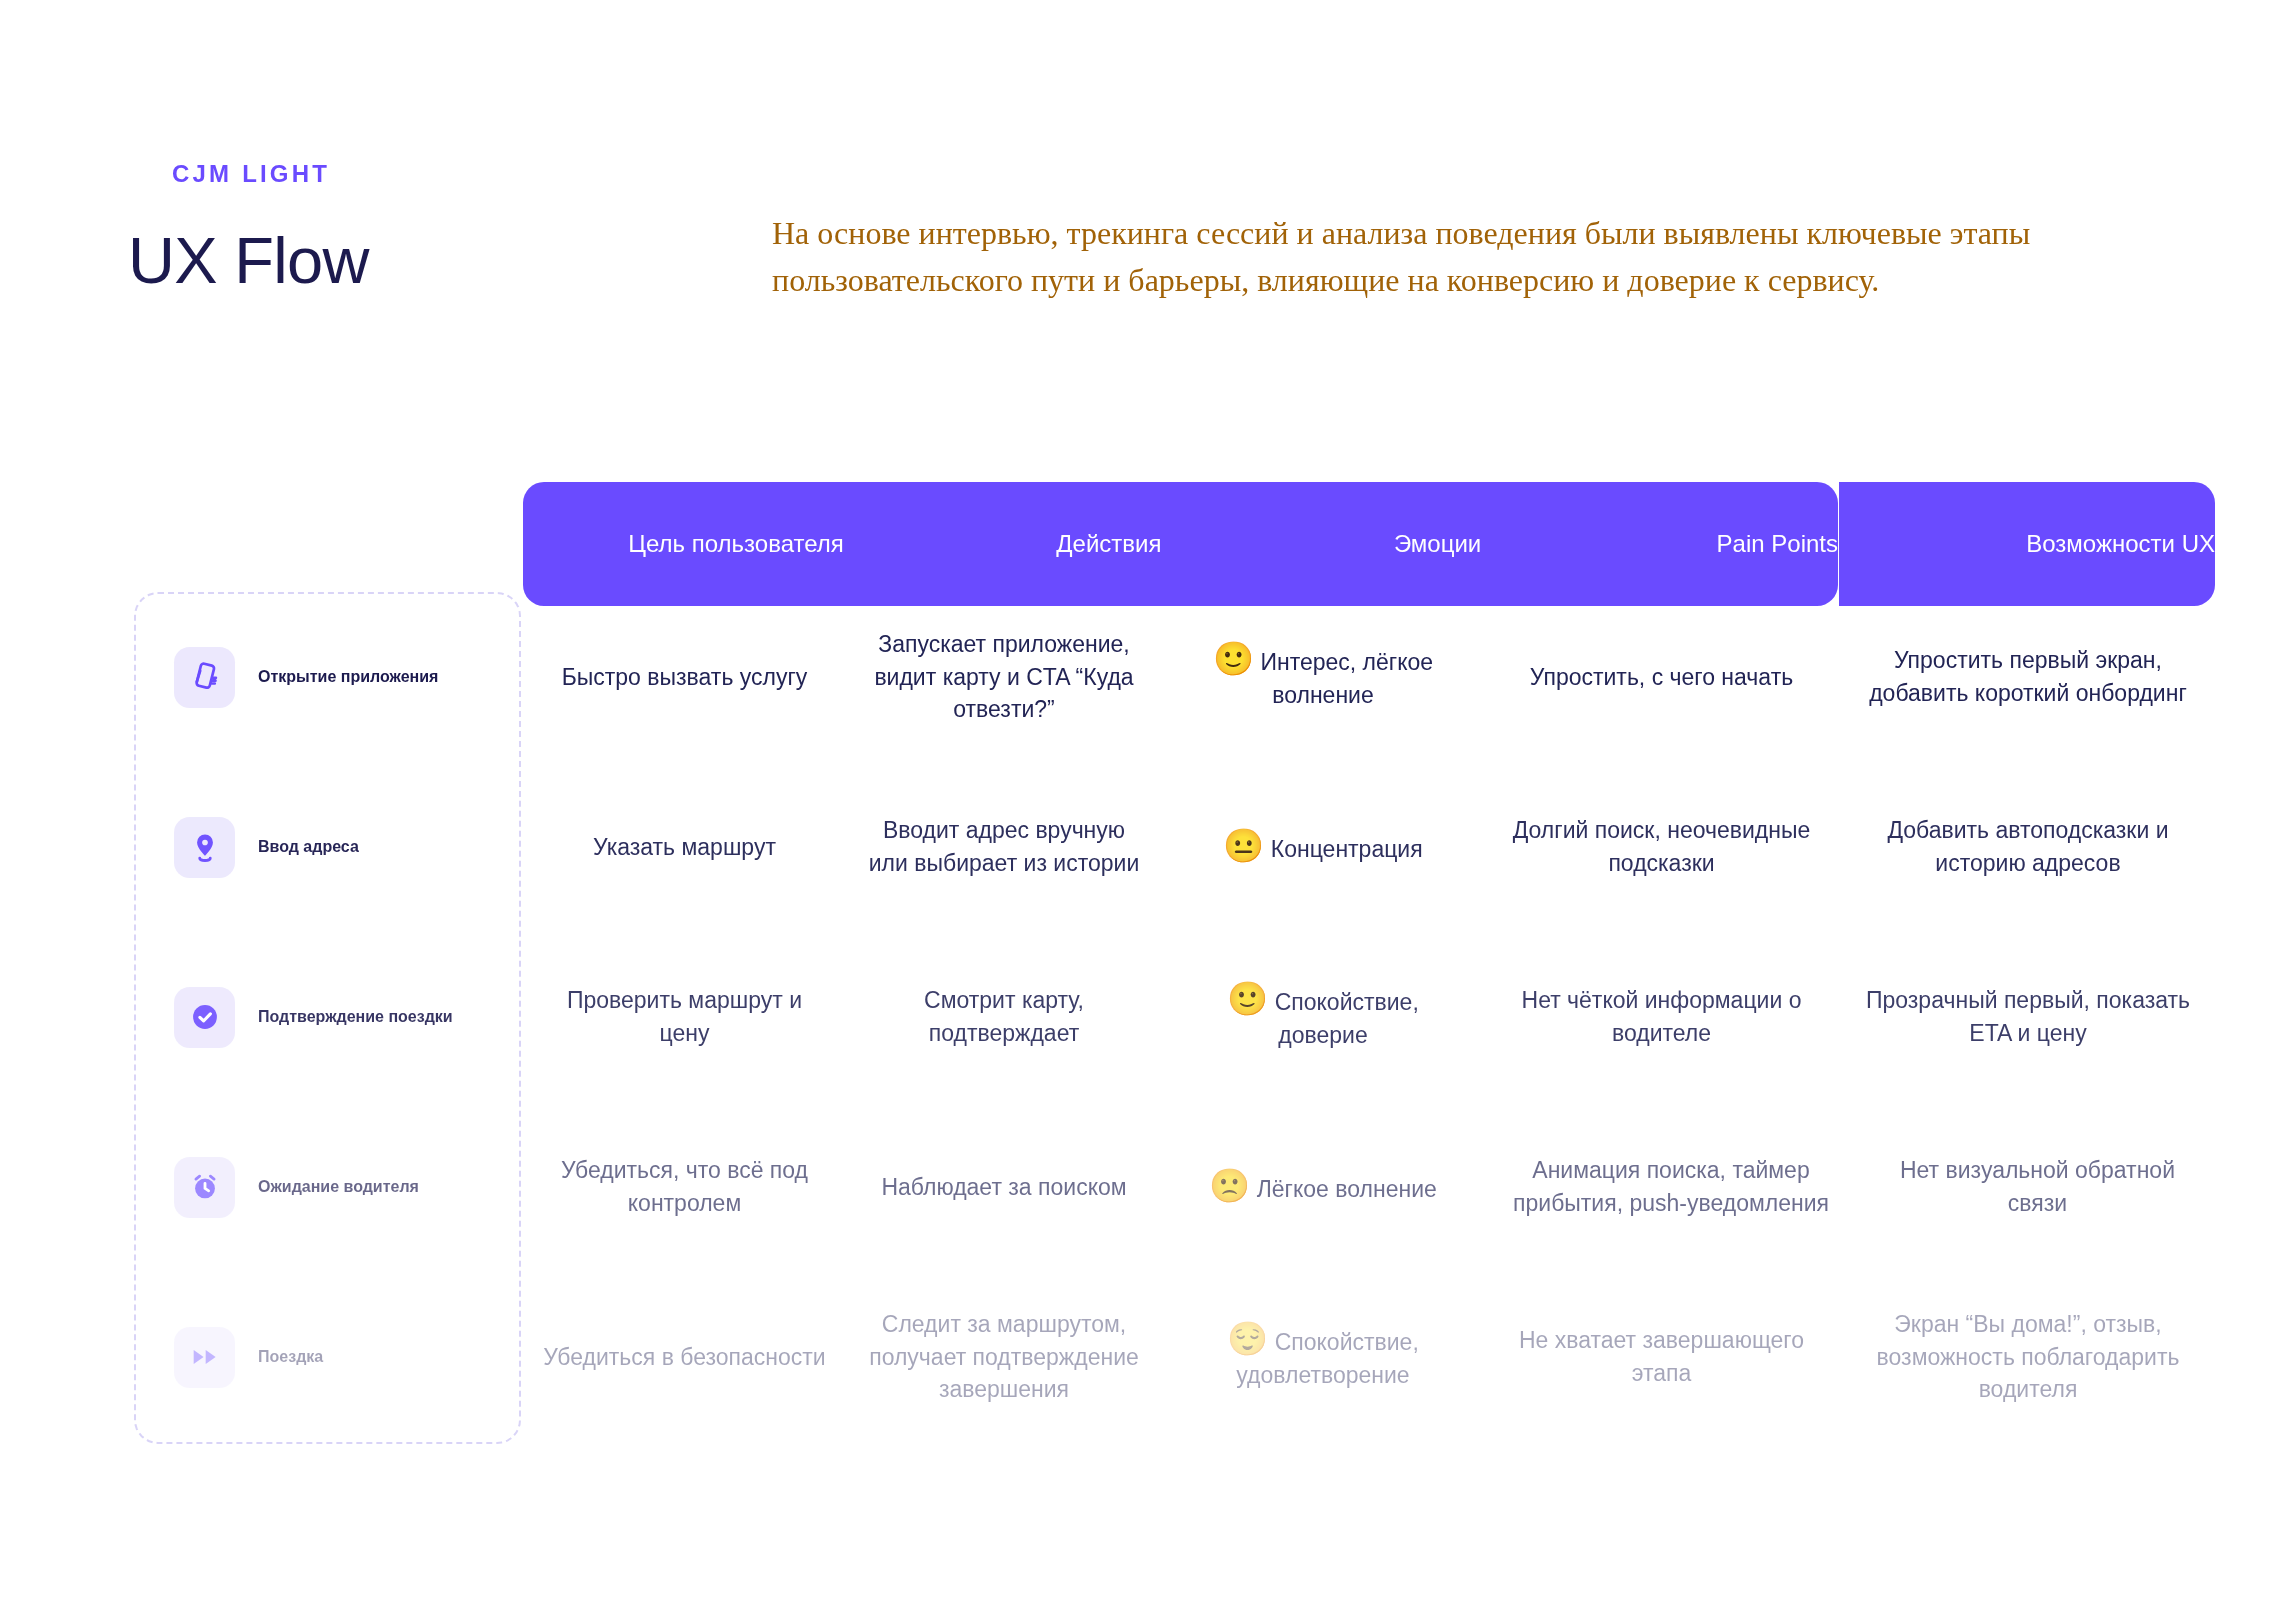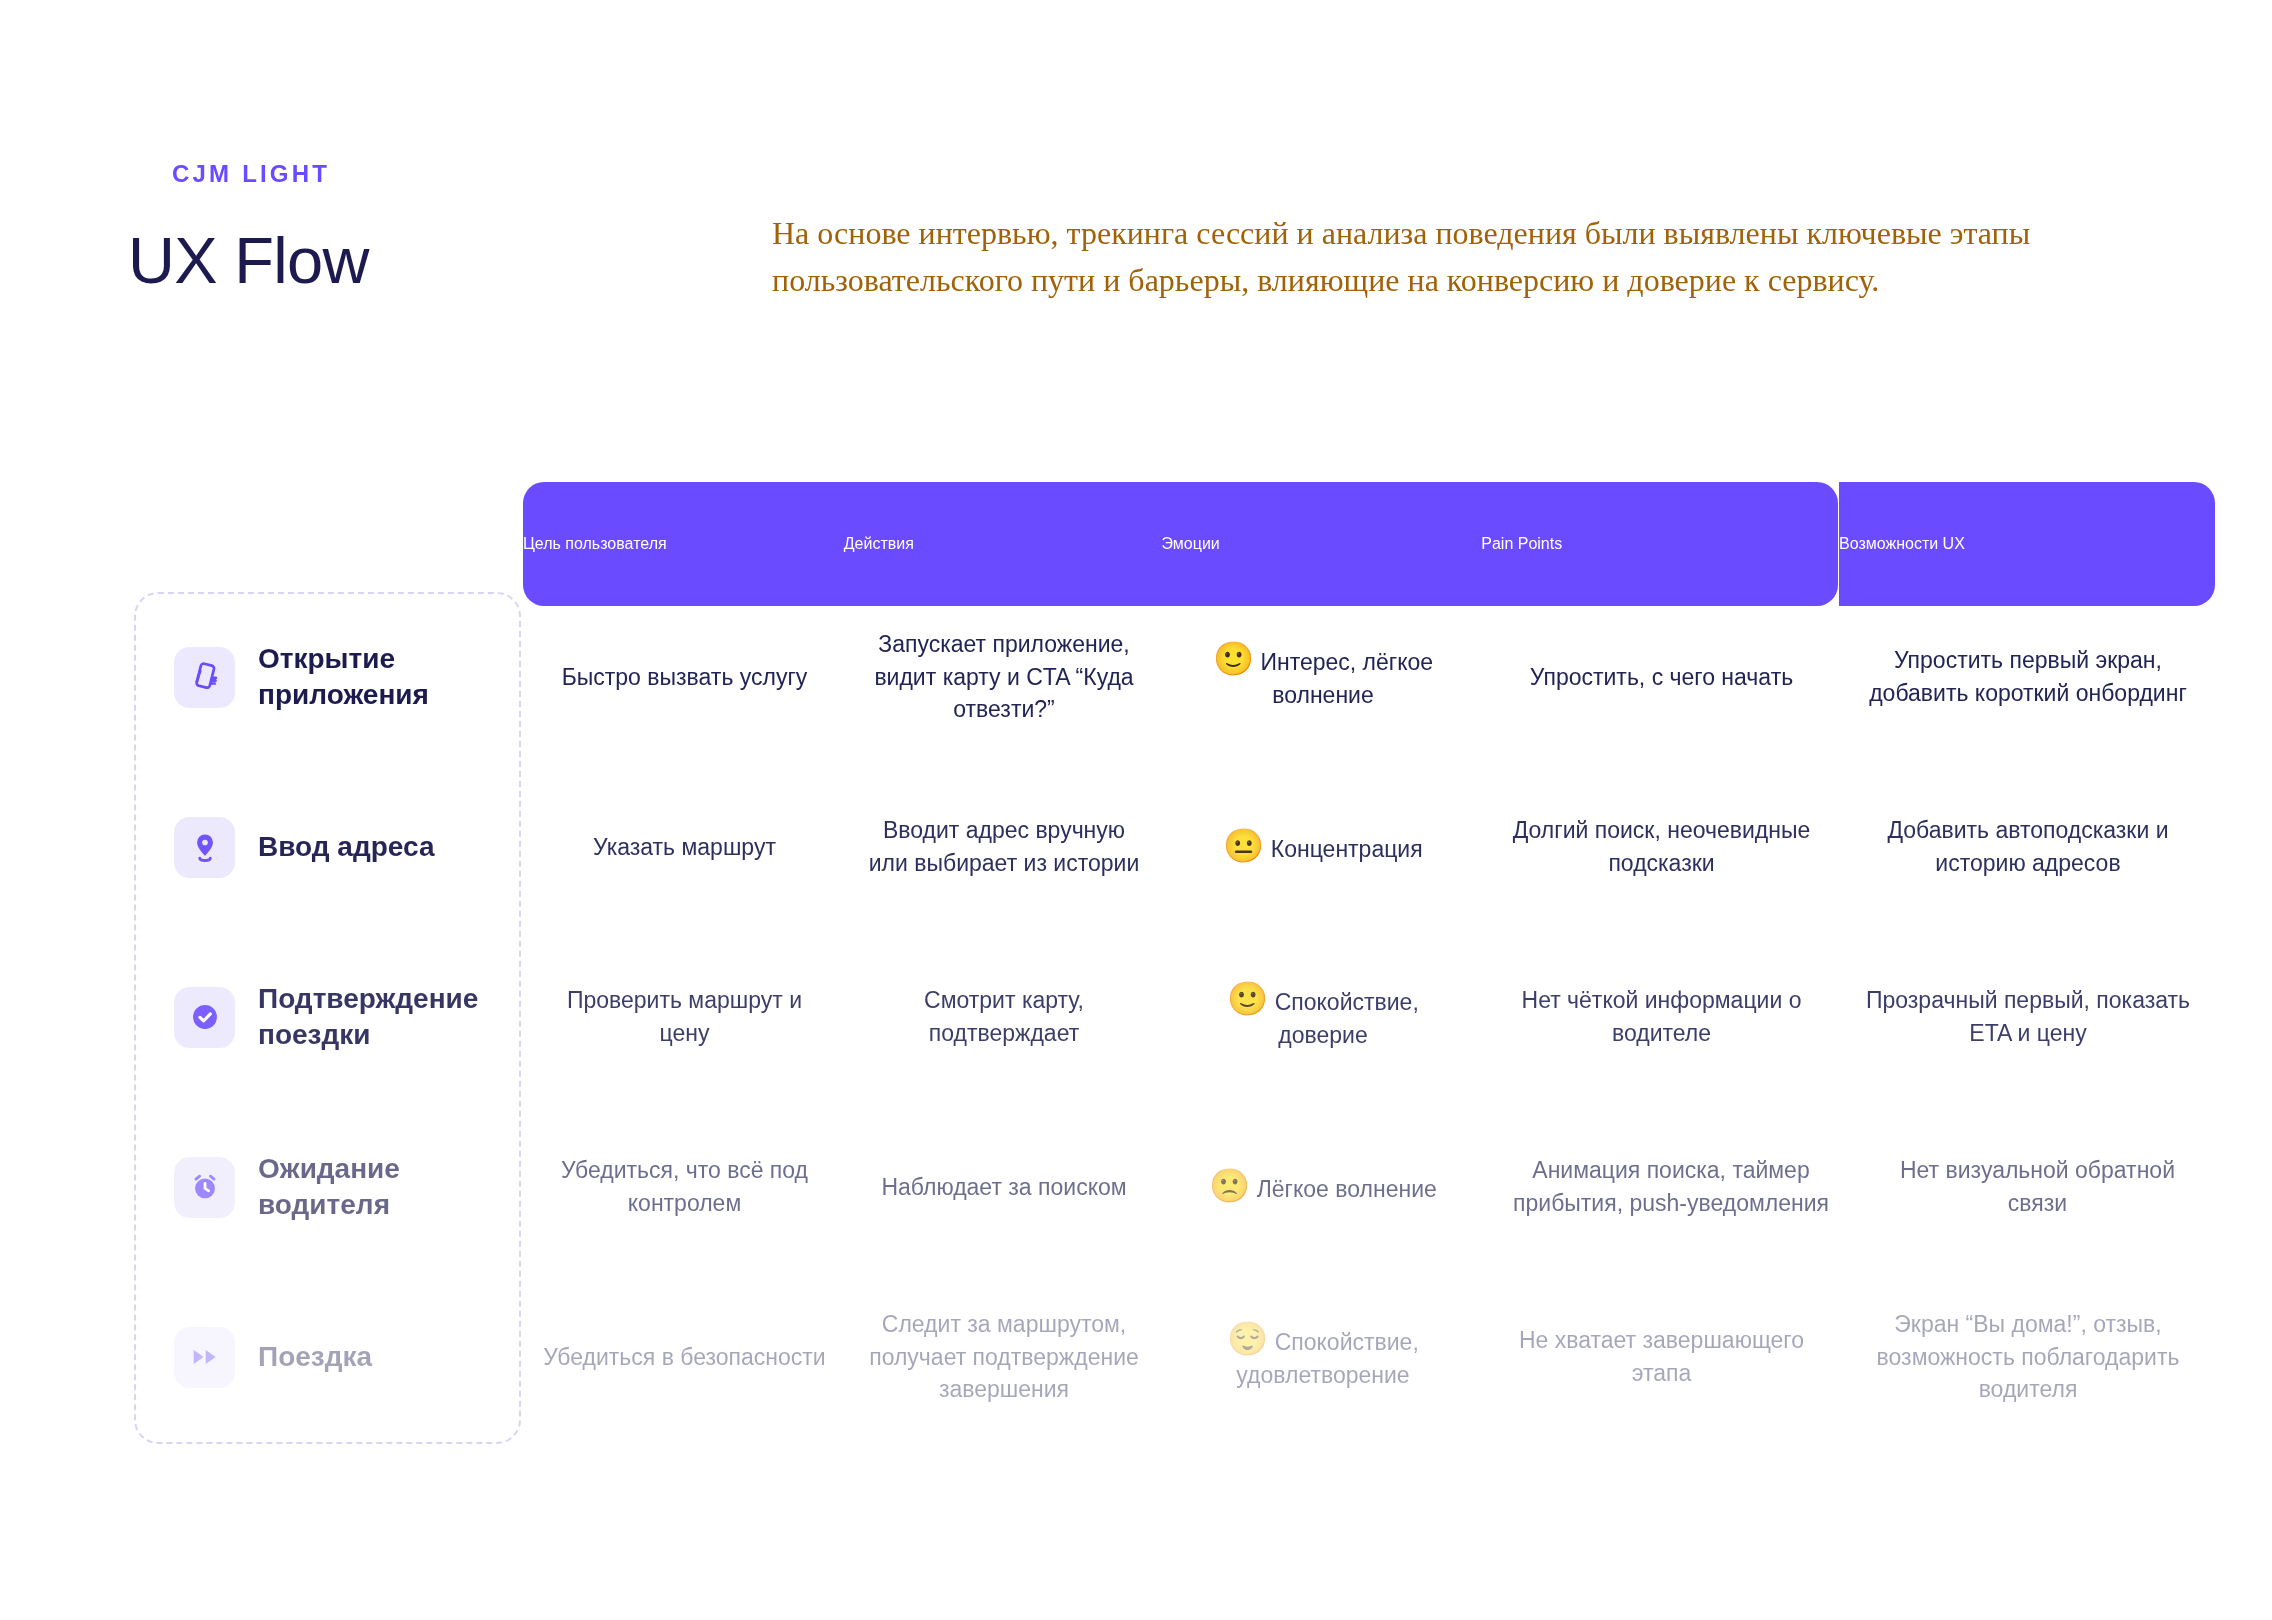--- a/index.html
+++ b/index.html
@@ -31,21 +31,21 @@
   .thead {
     position:absolute; left:523px; top:482px; width:1315px; height:124px;
     background:#6a4bff; border-radius:21px;
     display:flex; align-items:center;
   }
   .thead.right {
     left:1839px; width:376px;
     border-top-left-radius:0; border-bottom-left-radius:0;
   }
   .th {
-    color:#ffffff; font-size:16px; font-weight:500; text-align:left;
+    color:#ffffff; font-size:24px; font-weight:500; text-align:right;
   }
 
   
   .col-goal    { width:321px; }
   .col-actions { width:318px; }
   .col-emotion { width:320px; }
   .col-pain    { width:357px; }
   .col-ux      { width:376px; }
 
   
@@ -63,21 +63,21 @@
     width:390px; display:flex; align-items:center; gap:23px;
     padding-left:40px; flex:0 0 390px;
   }
   .stage-icon {
     width:61px; height:61px; border-radius:15.6px;
     background:#ece8fd; flex:0 0 61px;
     display:flex; align-items:center; justify-content:center;
   }
   .stage-icon svg { width:34px; height:34px; display:block; }
   .stage-label {
-    font-size:28px; font-weight:700; line-height:1.28; color:#1c1a4e;
+    font-size:16px; font-weight:700; line-height:1.28; color:#1c1a4e;
   }
 
   .cell {
     text-align:center; font-size:23px; line-height:1.42;
     color:#222455; padding:0 18.5px; font-weight:400;
   }
   .emoji { font-size:33px; line-height:1; }
 
   
   .row.r1 { opacity:1; }

